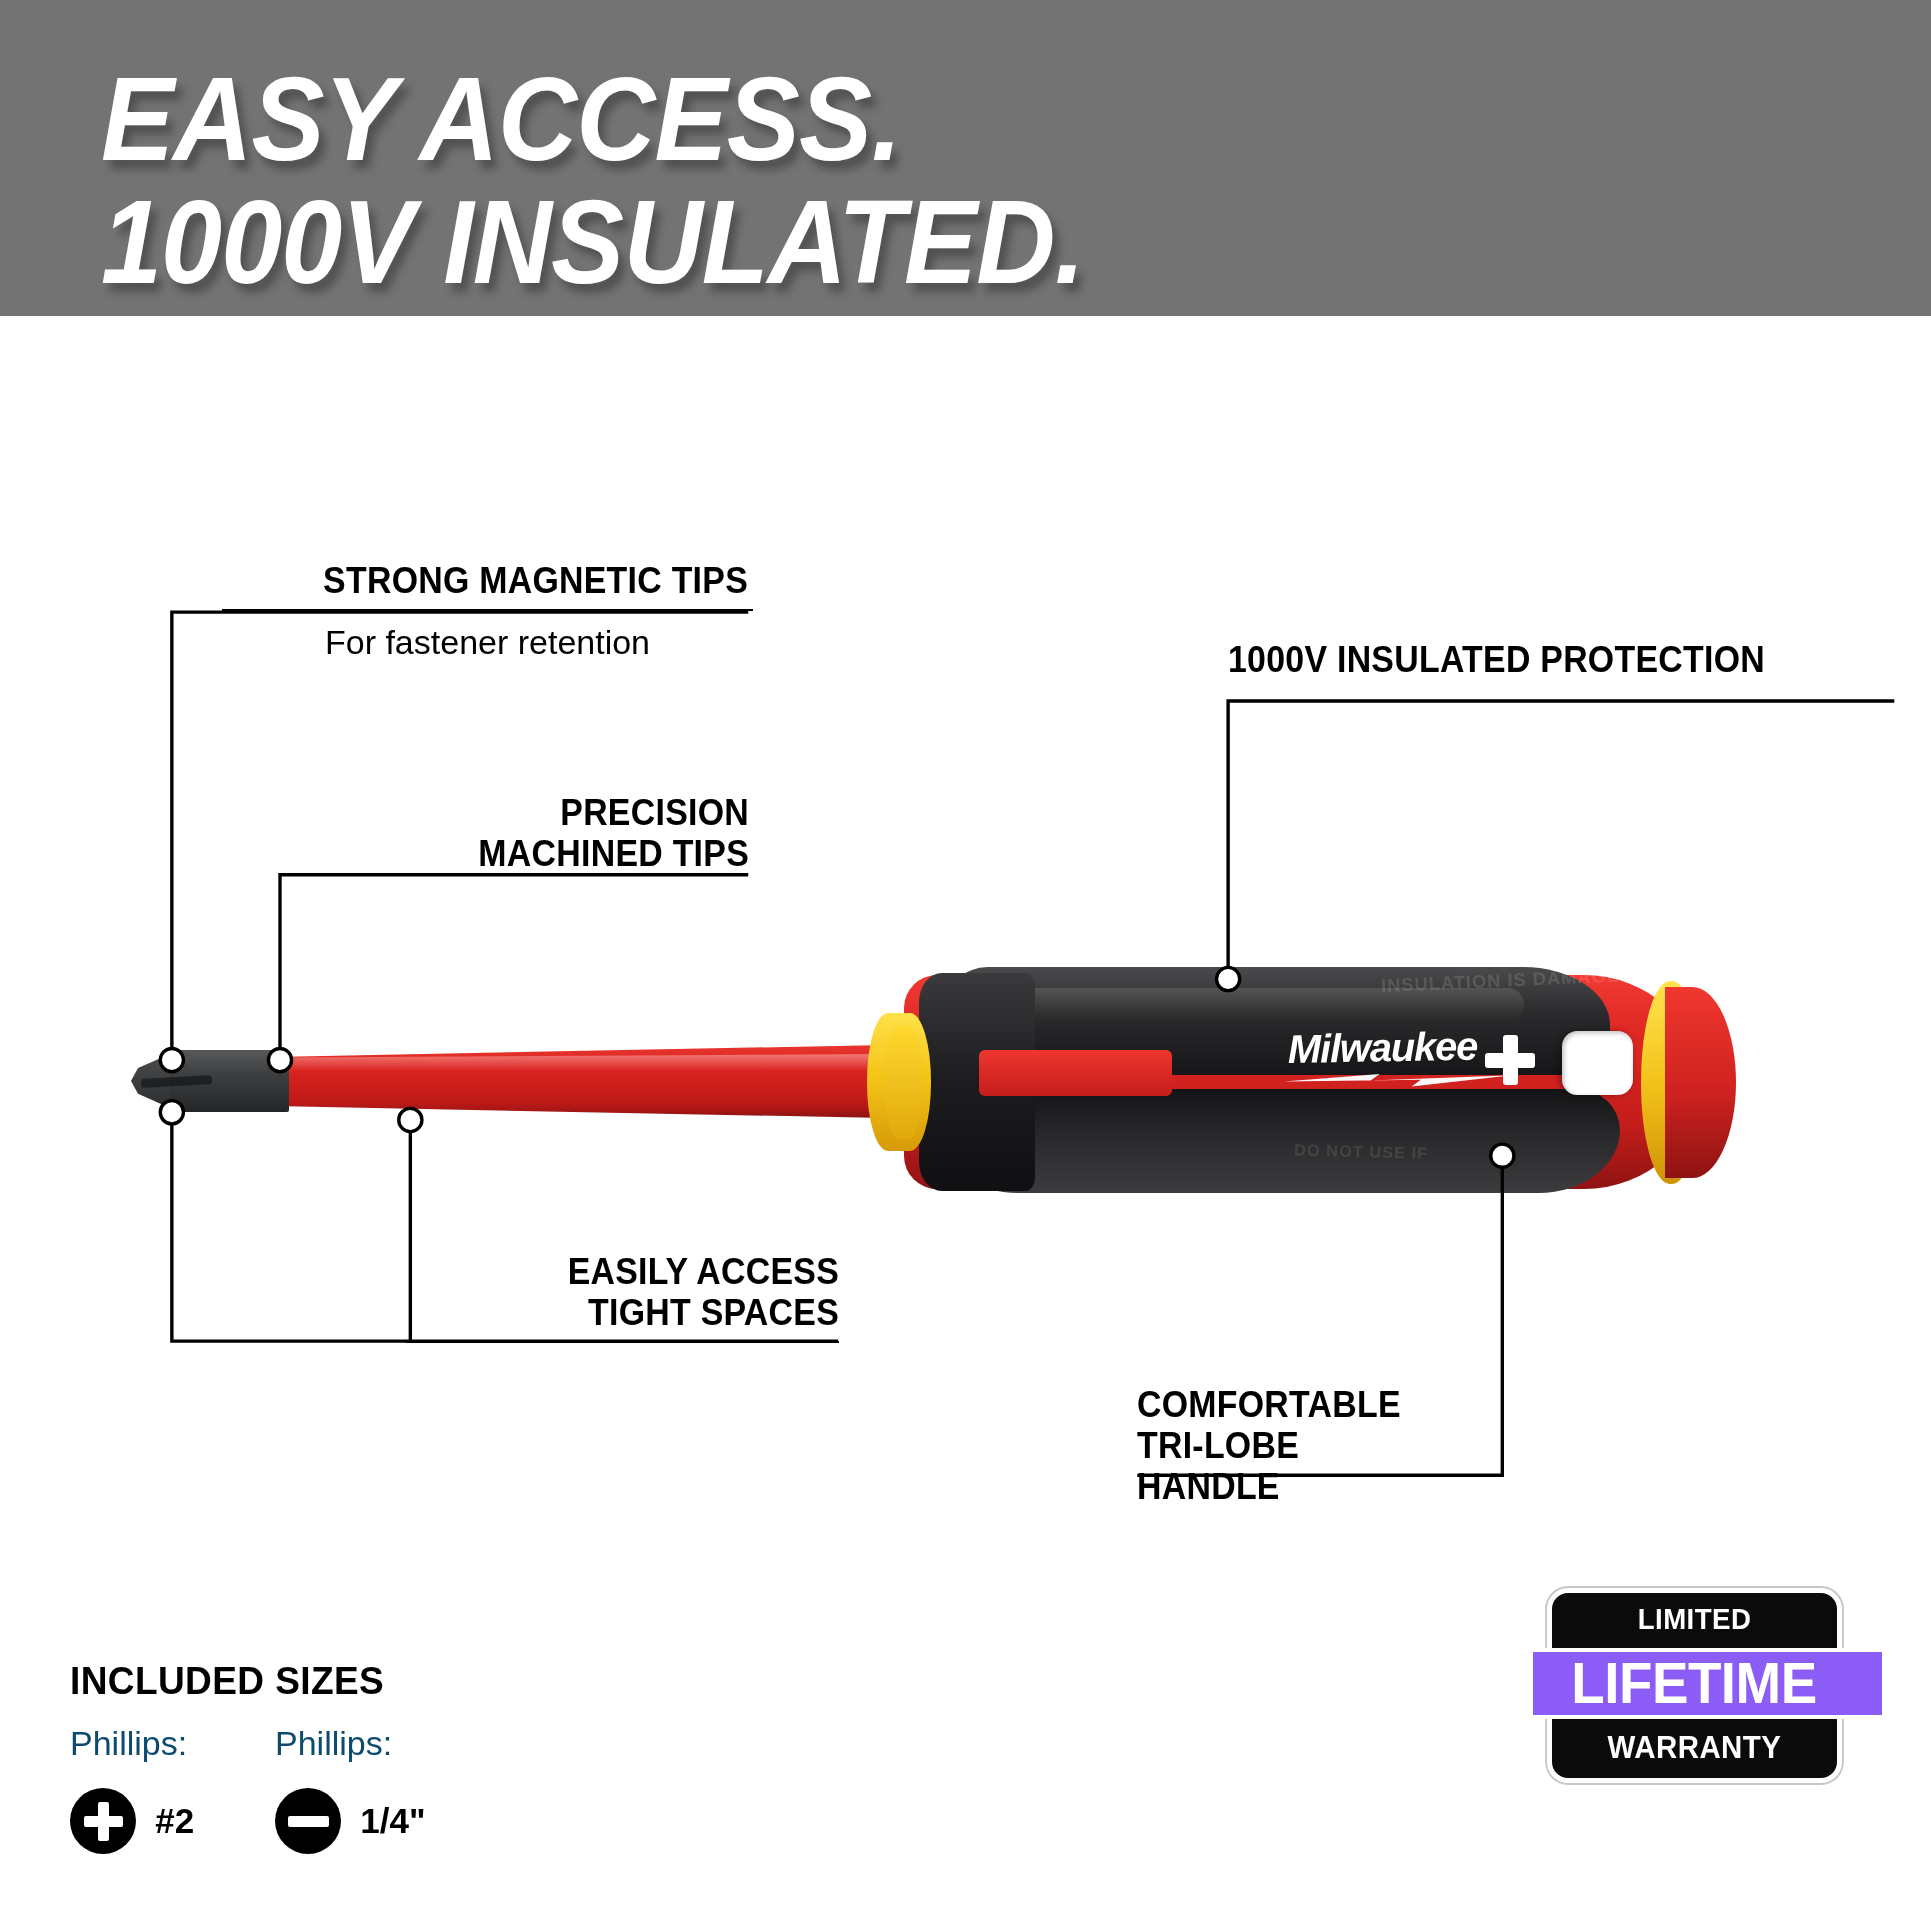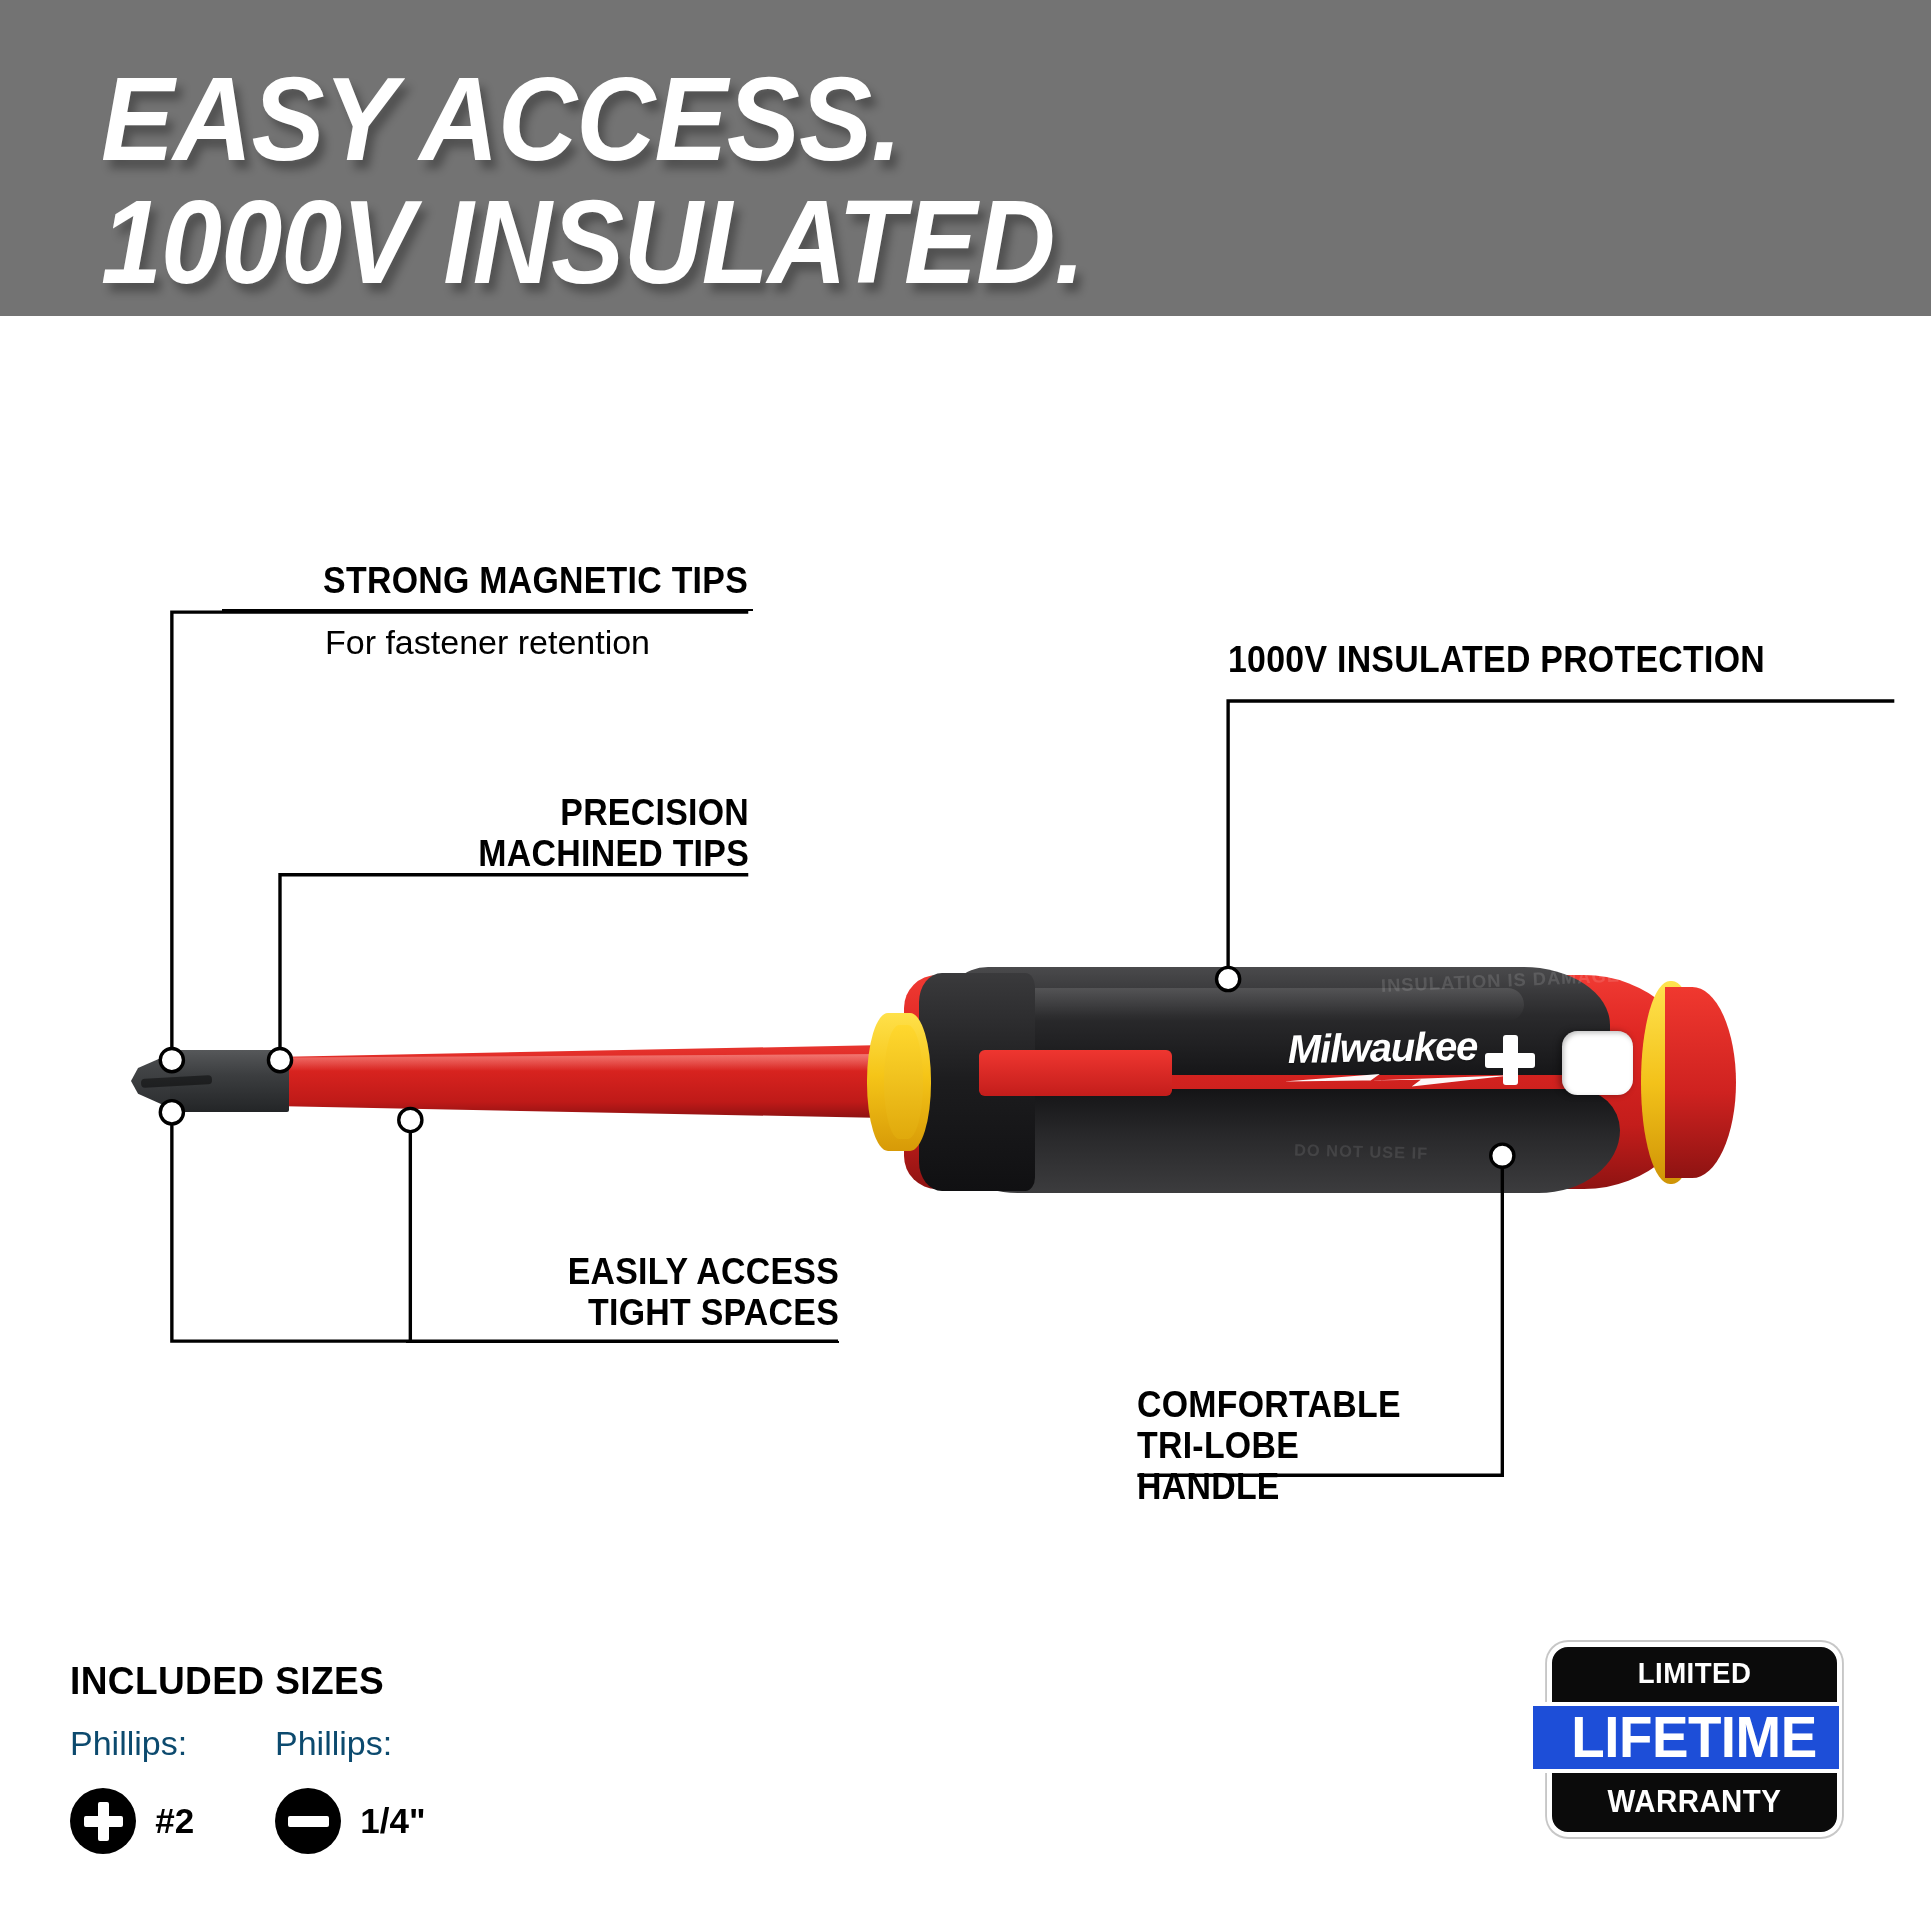--- a/index.html
+++ b/index.html
@@ -245,38 +245,38 @@
   .size-icon.plus:before{ left:28px; top:13.5px; width:10.6px; height:39px; }
   .size-icon.plus:after{ left:13.5px; top:28px; width:39px; height:10.6px; }
   .size-icon.minus:before{
     content:""; position:absolute; left:12.6px; top:28px;
     width:41px; height:10.6px; background:#fff; border-radius:1.9px;
   }
   .size-val{ font-weight:bold; font-size:35px; color:#000; margin-left:19.3px; }
 
   
   .warranty{
-    position:absolute; left:1533px; top:1642px; width:322px; height:195px;
+    position:absolute; left:1533px; top:1588px; width:322px; height:195px;
   }
   .warranty-body{
     position:absolute; left:13.5px; top:0; width:295px; height:195px;
     background:#0b0b0b;
     border:5.8px solid #ffffff;
     border-radius:21px;
     box-shadow:0 0 0 1.9px rgba(0,0,0,0.22);
   }
   .w-limited{
     position:absolute; left:13.5px; top:13.5px; width:295px;
     text-align:center; color:#fff; font-weight:bold;
     font-size:30px; letter-spacing:0.5px;
     transform:scaleX(0.92); transform-origin:center top;
   }
   .w-band{
-    position:absolute; left:0; top:60px; width:306px; height:71px;
-    background:#1d4ed8;
+    position:absolute; left:0; top:60px; width:349px; height:71px;
+    background:#8b5cf6;
     border-top:4.8px solid #ffffff;
     border-bottom:4.8px solid #ffffff;
     padding-left:48px;
   }
   .w-lifetime{
     position:absolute; left:0; top:0; width:322px; height:62px;
     line-height:62px; text-align:center;
     color:#ffffff; font-weight:bold; font-size:57px;
     letter-spacing:-0.5px;
     transform:scaleX(0.96); transform-origin:center center;

